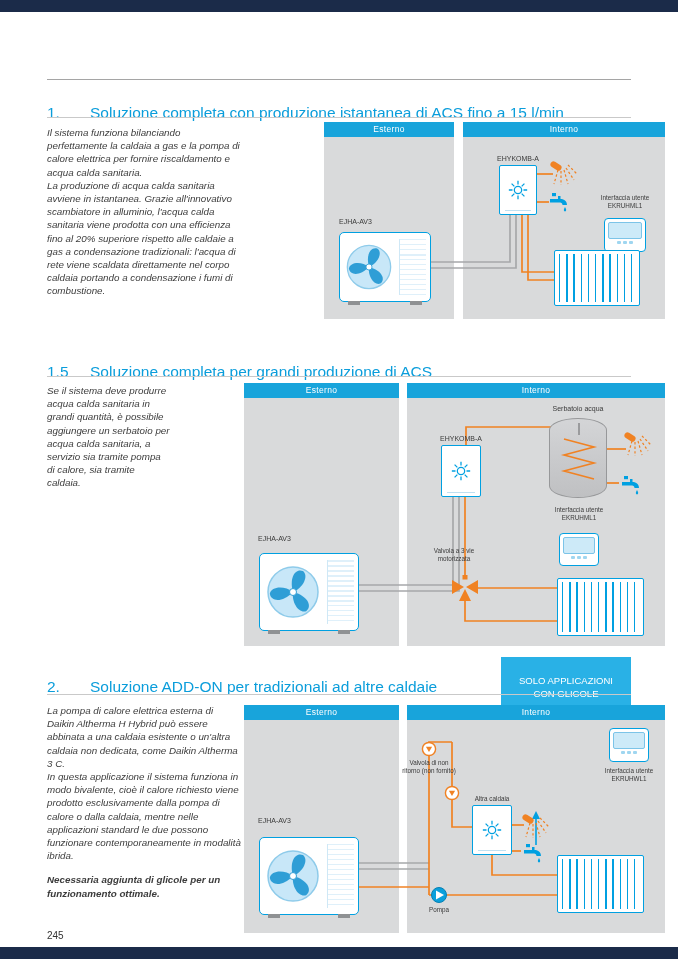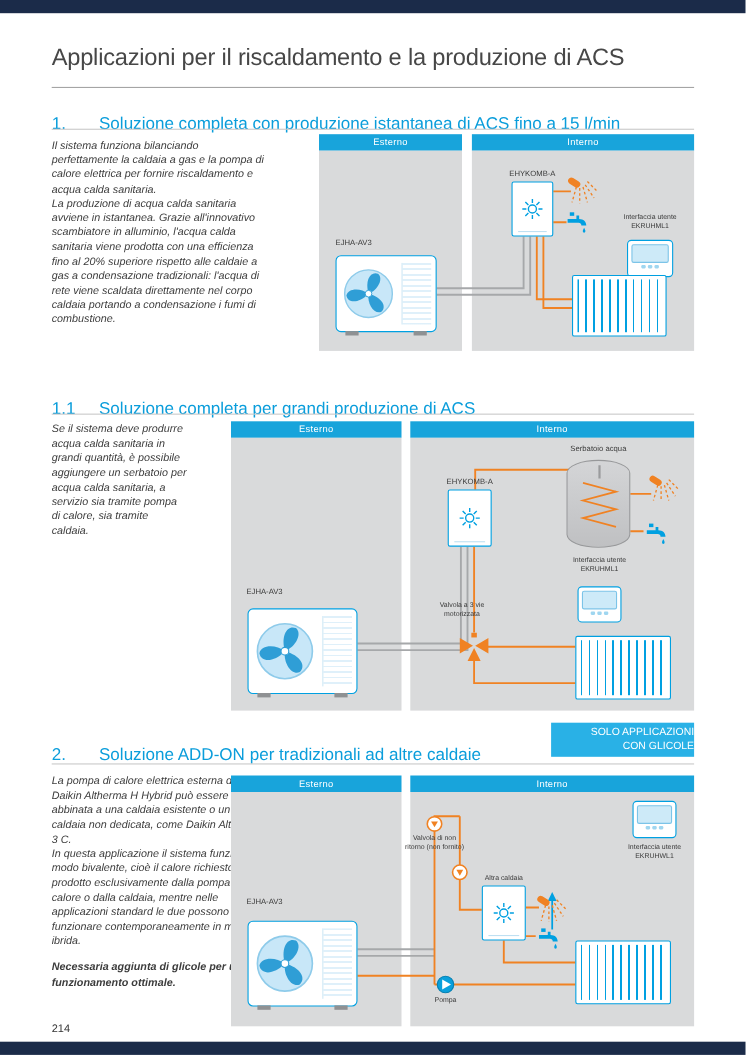--- a/index.html
+++ b/index.html
@@ -17,26 +17,26 @@
             color:#0a9ddb;font-size:15.5px;font-weight:400;}
   .sec-num{width:43px;flex:none;}
   .sec-title{flex:1;margin-top:12px;}
   .sec-rule{position:absolute;left:47px;width:584px;height:1px;background:#c9c9c9;}
 
   .body-col{position:absolute;left:47px;font-size:9.8px;line-height:13.2px;color:#3c3c3c;}
   .body-col p{margin:0;font-style:italic;}
   .body-col p.bold{font-weight:bold;margin-top:11px;}
 
   .badge{position:absolute;left:501px;top:657px;width:130px;background:#29b1e6;color:#fff;
-         font-size:9.5px;line-height:12.5px;text-align:right;padding:3px 0;}
+         font-size:9.5px;line-height:12.5px;text-align:center;padding:18px 0;}
 
   .page-number{position:absolute;left:47px;top:930px;font-size:10px;color:#333;}
 
   
-  .diagram{position:absolute;}
+  .diagram{position:absolute;margin-left:34px;}
   .panel{position:absolute;top:0;bottom:0;}
   .panel-head{position:absolute;left:0;right:0;top:0;height:15px;background:#18a4db;color:#fff;
               font-size:8.5px;line-height:15px;text-align:center;letter-spacing:.3px;}
   .panel-body{position:absolute;left:0;right:0;top:15px;bottom:0;background:#d9dadb;}
   .pipes{position:absolute;left:0;top:0;pointer-events:none;}
 
   .lbl{position:absolute;font-size:7px;line-height:8.5px;color:#3a3a3a;white-space:nowrap;}
   .lbl.small{font-size:6.3px;line-height:7.6px;white-space:normal;text-align:center;}
 
   .hp{position:absolute;background:#fff;border:1.5px solid #00a0e1;border-radius:5px;
@@ -115,21 +115,20 @@
       <circle cx="9" cy="9" r="7.5" fill="#0aa0dc" stroke="#0780b2"></circle>
       <path d="M6,4.5 L14,9 L6,13.5 z" fill="#ffffff"></path>
     </symbol>
   </defs>
 </svg>
 
 <div class="page">
 
   <div class="bar top"></div>
 
-  <h1 class="page-title">Applicazioni per il riscaldamento e la produzione di ACS</h1>
   <div class="title-rule"></div>
 
   <div class="sec-head" style="top:92px">
     <span class="sec-num">1.</span>
     <span class="sec-title">Soluzione completa con produzione istantanea di ACS fino a 15 l/min</span>
   </div>
   <div class="sec-rule" style="top:117px"></div>
 
   <div class="body-col" style="top:126px;width:196px">
     <p>Il sistema funziona bilanciando perfettamente la caldaia a gas e la pompa di calore elettrica per fornire riscaldamento e acqua calda sanitaria.</p>
@@ -191,21 +190,21 @@
           <span></span>
           <span></span>
           <span></span>
         </div>
     </div>
 
     <div class="rad" style="left:230px;top:128px;width:86px;height:56px"></div>
   </div>
 
   <div class="sec-head" style="top:351px">
-    <span class="sec-num">1.1</span>
+    <span class="sec-num">1.5</span>
     <span class="sec-title">Soluzione completa per grandi produzione di ACS</span>
   </div>
   <div class="sec-rule" style="top:376px"></div>
 
   <div class="body-col" style="top:384px;width:124px">
     <p>Se il sistema deve produrre acqua calda sanitaria in grandi quantità, è possibile aggiungere un serbatoio per acqua calda sanitaria, a servizio sia tramite pompa di calore, sia tramite caldaia.</p>
   </div>
 
   <div class="diagram" style="left:210px;top:383px;width:421px;height:263px">
     <div class="panel" style="left:0;width:155px">
@@ -377,16 +376,16 @@
     </div>
 
     <svg class="icon" style="left:186px;top:181px" width="18" height="18">
         <use href="#sym-pump"></use>
       </svg>
     <div class="lbl small" style="left:170px;top:201px;width:50px">Pompa</div>
 
     <div class="rad" style="left:313px;top:150px;width:87px;height:58px"></div>
   </div>
 
-  <div class="page-number">214</div>
+  <div class="page-number">245</div>
 
   <div class="bar bottom"></div>
 </div>
 
 </body></html>

